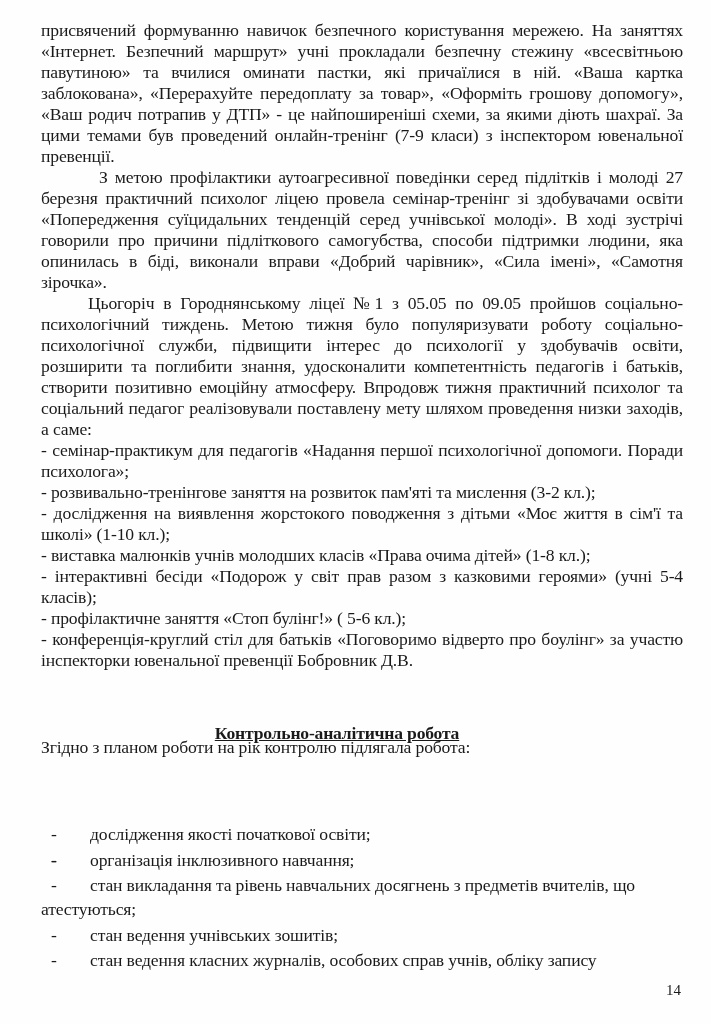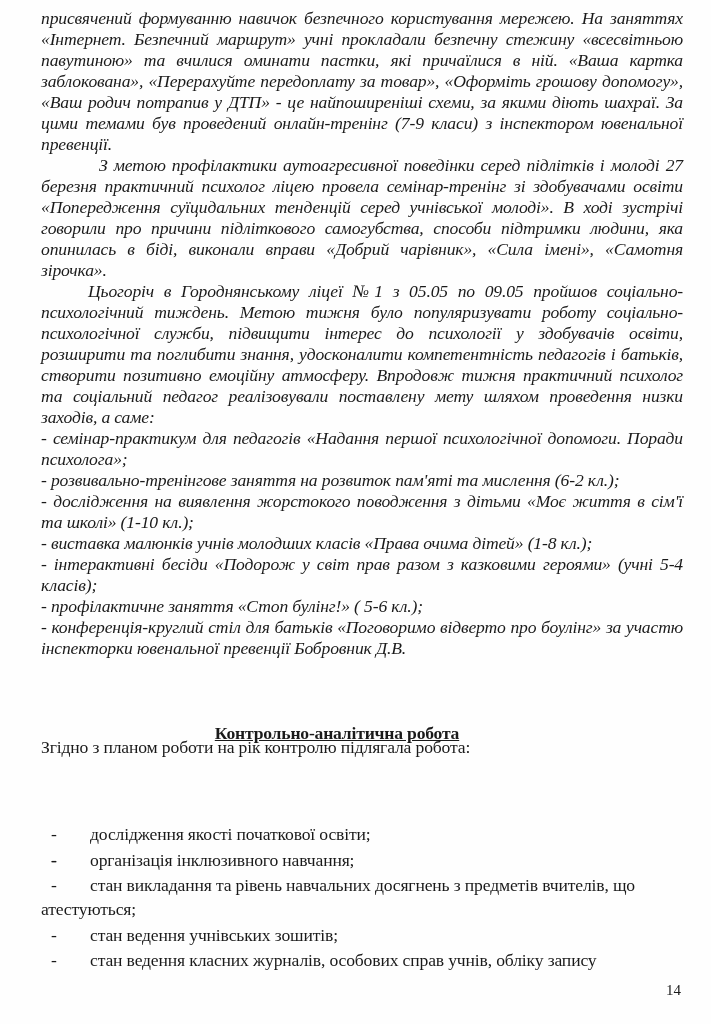--- a/index.html
+++ b/index.html
@@ -29,21 +29,21 @@
     line-height: 21px;
     text-align: justify;
     letter-spacing: -0.15px;
   }
   .block p {
     margin: 0;
   }
   .ind100 { text-indent: 58px; }
   .ind88 { text-indent: 47px; }
   .ind108 { text-indent: 67px; }
-  .section1 { top: 8px; font-style: italic; }
+  .section1 { top: 20px; }
   .heading {
     position: absolute;
     top: 723px;
     left: 0;
     width: 634px;
     text-align: center;
     font-size: 17.6px;
     font-weight: bold;
     text-decoration: underline;
     letter-spacing: -0.2px;
@@ -95,21 +95,21 @@
 </head>
 <body>
 
 <div class="page">
 
   <div class="block section1">
     <p>присвячений формуванню навичок безпечного користування мережею. На заняттях «Інтернет. Безпечний маршрут» учні прокладали безпечну стежину «всесвітньою павутиною» та вчилися оминати пастки, які причаїлися в ній. «Ваша картка заблокована», «Перерахуйте передоплату за товар», «Оформіть грошову допомогу», «Ваш родич потрапив у ДТП» - це найпоширеніші схеми, за якими діють шахраї. За цими темами був проведений онлайн-тренінг (7-9 класи) з інспектором ювенальної превенції.</p>
     <p class="ind100">З метою профілактики аутоагресивної поведінки серед підлітків і молоді 27 березня практичний психолог ліцею провела семінар-тренінг зі здобувачами освіти «Попередження суїцидальних тенденцій серед учнівської молоді». В ході зустрічі говорили про причини підліткового самогубства, способи підтримки людини, яка опинилась в біді, виконали вправи «Добрий чарівник», «Сила імені», «Самотня зірочка».</p>
     <p class="ind88">Цьогоріч в Городнянському ліцеї №1 з 05.05 по 09.05 пройшов соціально-психологічний тиждень. Метою тижня було популяризувати роботу соціально-психологічної служби, підвищити інтерес до психології у здобувачів освіти, розширити та поглибити знання, удосконалити компетентність педагогів і батьків, створити позитивно емоційну атмосферу. Впродовж тижня практичний психолог та соціальний педагог реалізовували поставлену мету шляхом проведення низки заходів, а саме:</p>
     <p>- семінар-практикум для педагогів «Надання першої психологічної допомоги. Поради психолога»;</p>
-    <p>- розвивально-тренінгове заняття на розвиток пам'яті та мислення (6-2 кл.);</p>
+    <p>- розвивально-тренінгове заняття на розвиток пам'яті та мислення (3-2 кл.);</p>
     <p>- дослідження на виявлення жорстокого поводження з дітьми «Моє життя в сім'ї та школі» (1-10 кл.);</p>
     <p>- виставка малюнків учнів молодших класів «Права очима дітей» (1-8 кл.);</p>
     <p>- інтерактивні бесіди «Подорож у світ прав разом з казковими героями» (учні 5-4 класів);</p>
     <p>- профілактичне заняття «Стоп булінг!» ( 5-6 кл.);</p>
     <p>- конференція-круглий стіл для батьків «Поговоримо відверто про боулінг» за участю інспекторки ювенальної превенції Бобровник Д.В.</p>
   </div>
 
   <div class="heading">Контрольно-аналітична робота</div>
 
   <div class="block section2">

